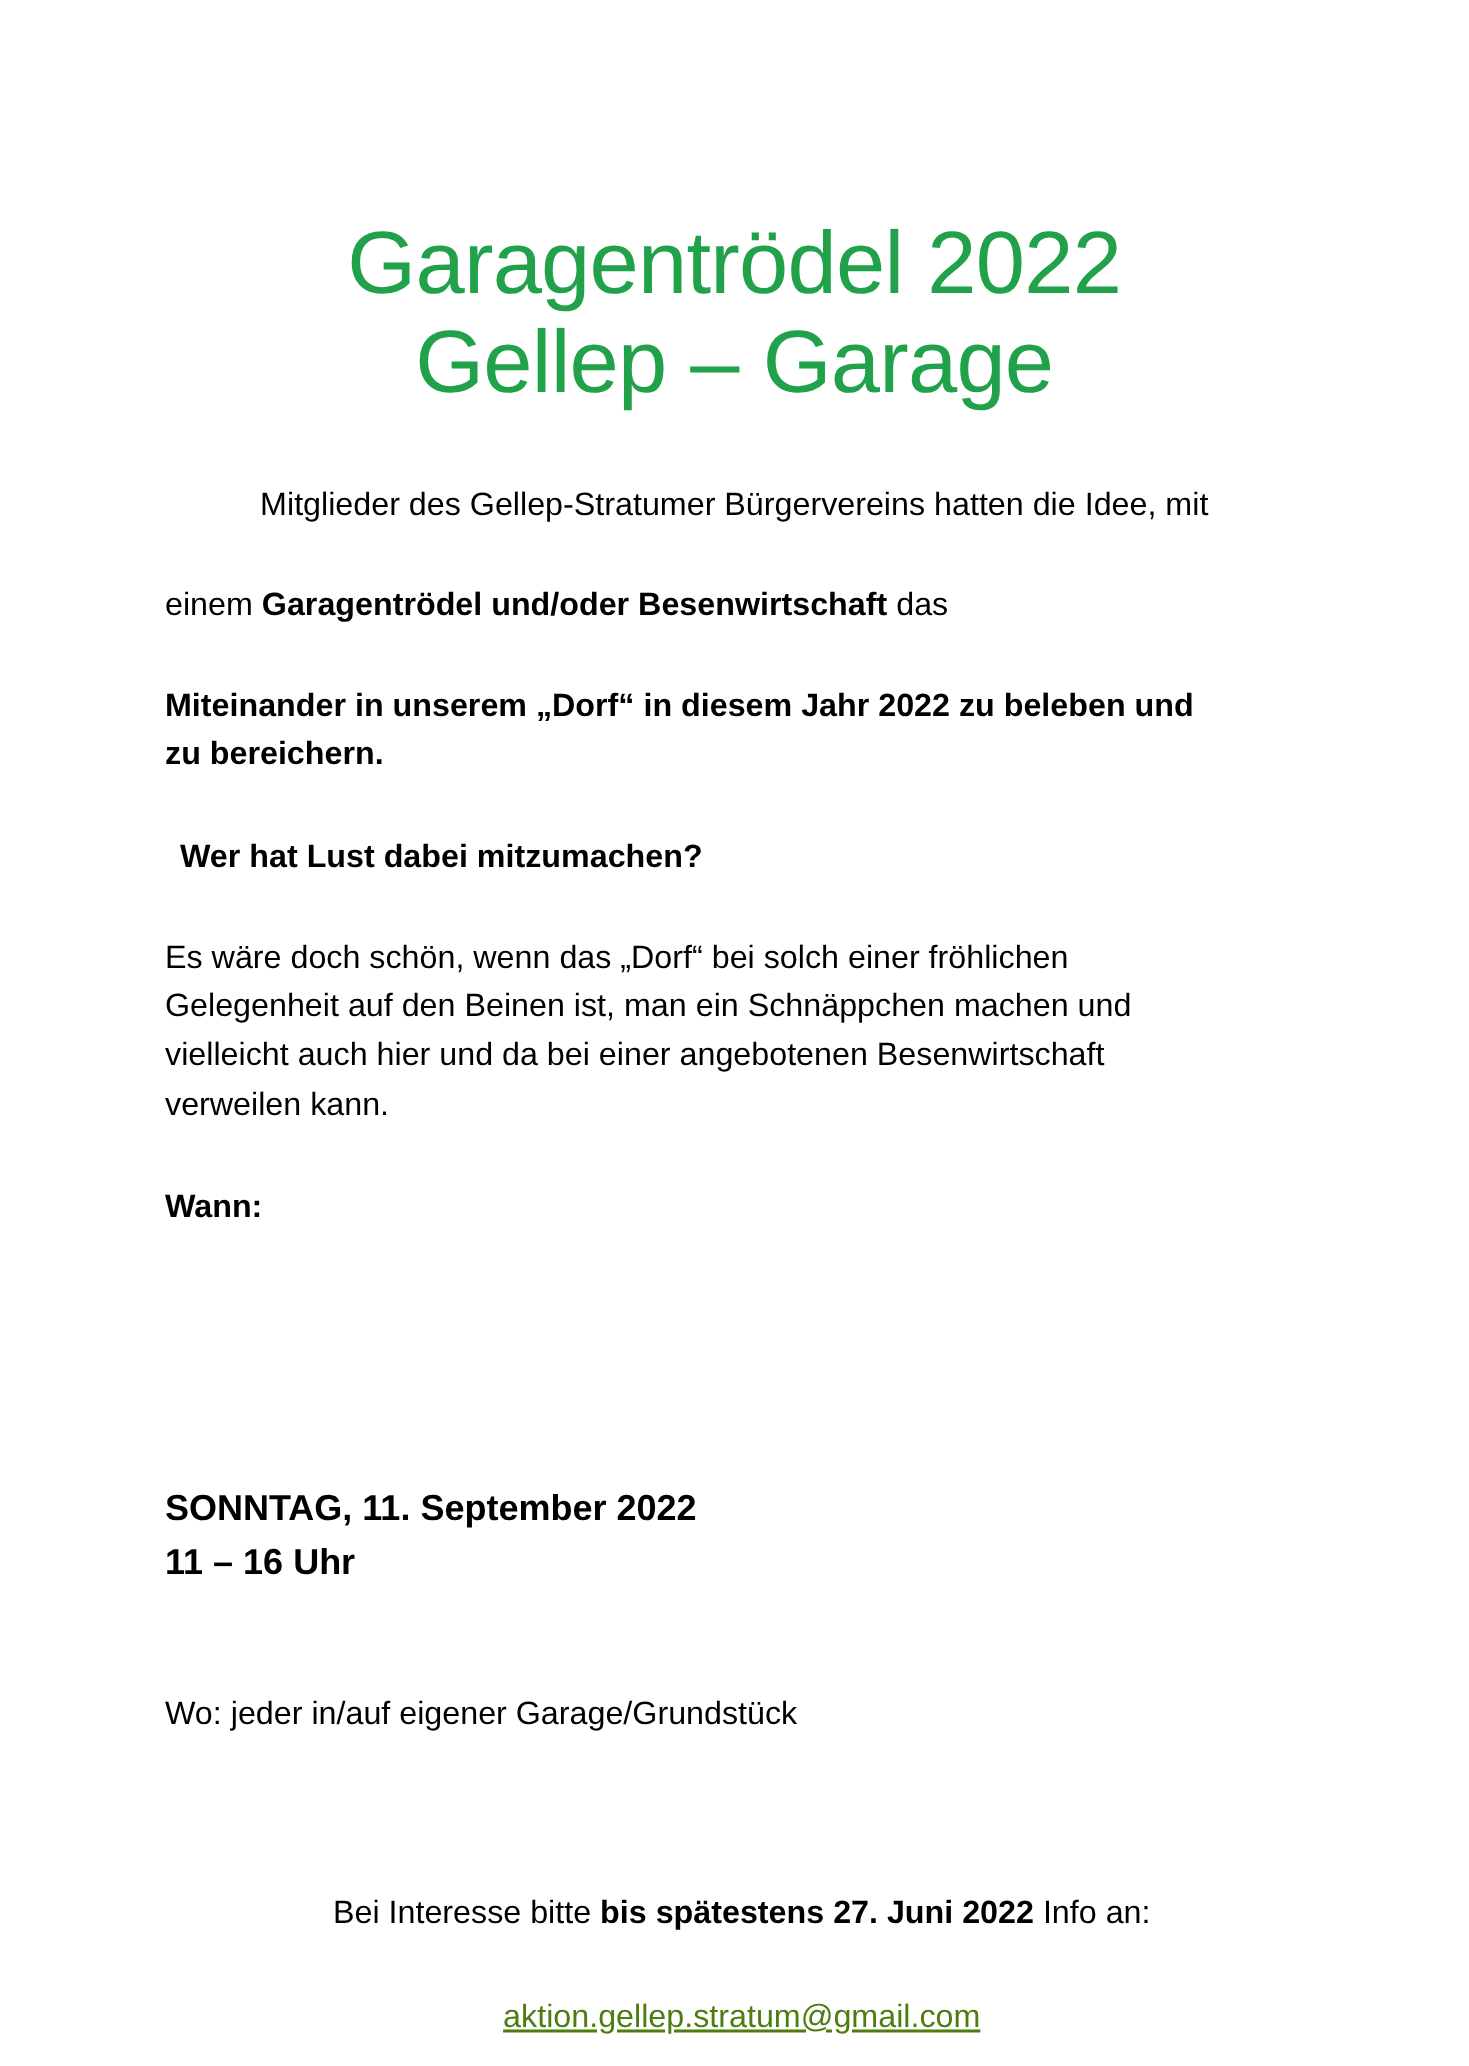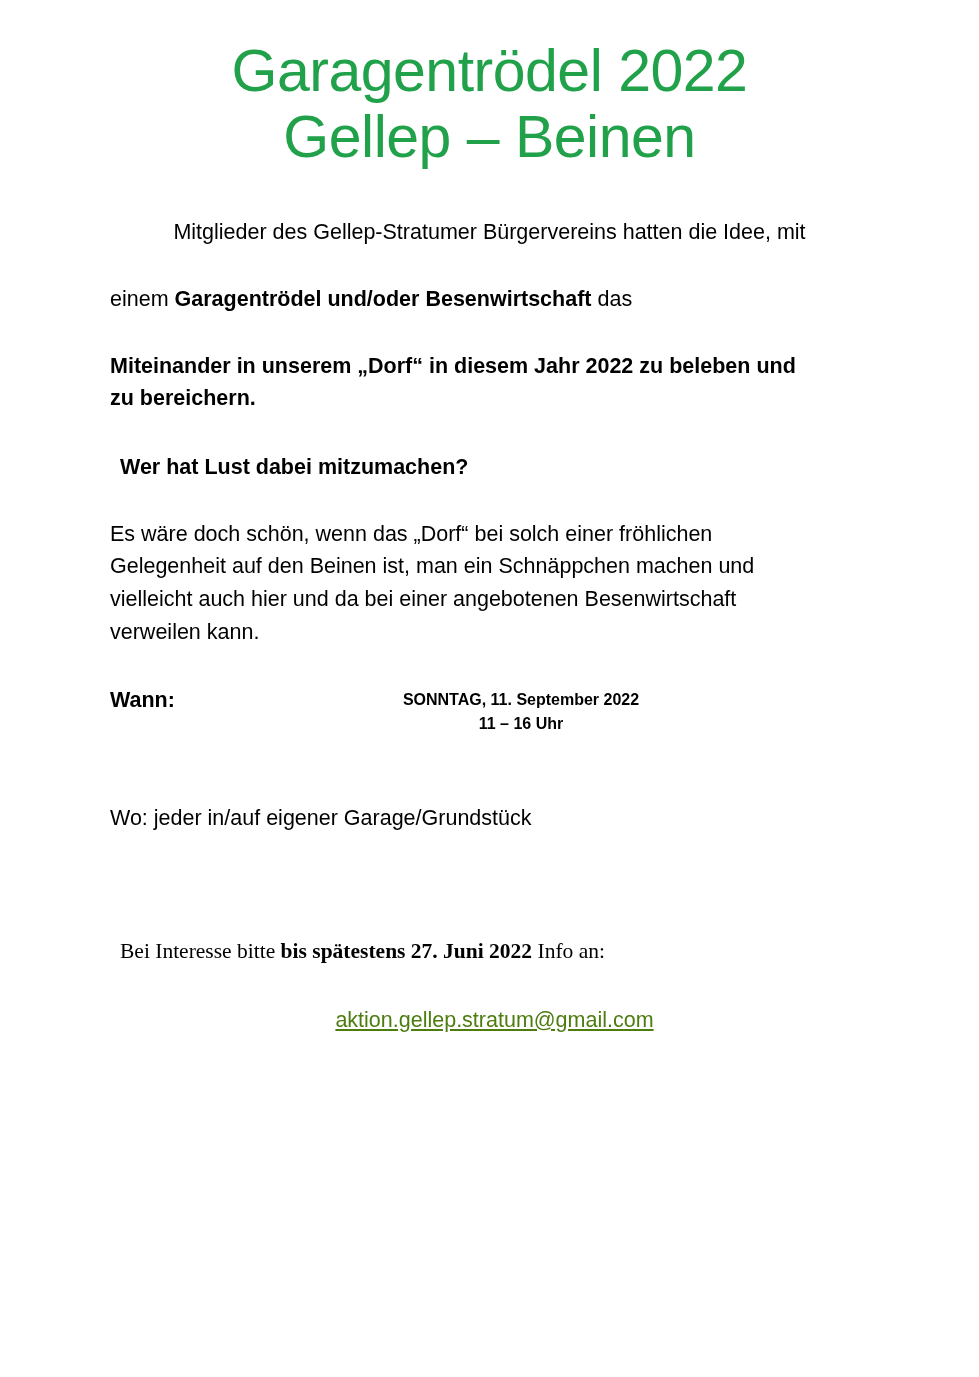--- a/index.html
+++ b/index.html
@@ -12,22 +12,23 @@
     height: 1377px;
     font-family: "Liberation Sans", sans-serif;
     color: #000000;
     position: relative;
     overflow: hidden;
   }
   .page {
     width: 979px;
     height: 1255px;
     box-sizing: border-box;
-    padding: 28px 110px 40px 110px;
+    padding: 96px 110px 40px 110px;
     position: relative;
+    margin-top: 36px;
   }
   .title {
     text-align: center;
     color: #22a14b;
     font-size: 59px;
     line-height: 1.12;
     font-weight: 400;
     letter-spacing: -0.5px;
     margin: 0;
   }
@@ -68,77 +69,77 @@
   }
   .para-body {
     text-align: left;
     margin-bottom: 40px;
     padding-right: 60px;
   }
   .when-row {
     display: flex;
     align-items: flex-start;
     margin-bottom: 4px;
+    flex-direction: column;
   }
   .when-label {
     font-weight: bold;
     font-size: 21.5px;
     width: 196px;
     flex: 0 0 196px;
   }
   .when-values {
     font-weight: bold;
-    font-size: 16px;
+    font-size: 24px;
     line-height: 1.5;
-    text-align: center;
+    text-align: left;
     flex: 0 0 auto;
     width: 430px;
   }
   .gap-large {
     height: 62px;
   }
   .para-where {
     margin-bottom: 34px;
   }
   .para-how {
     margin-bottom: 0;
   }
   .para-how .indent {
     display: block;
     padding-left: 56px;
   }
   .gap-xl {
     height: 66px;
   }
   .para-contact {
-    text-align: left;
+    text-align: center;
     margin-bottom: 36px;
     padding-left: 10px;
-    font-family: Liberation Serif, serif;
   }
   .email-line {
     text-align: center;
     padding-left: 10px;
   }
   .email-link {
     color: #4d7c0f;
     text-decoration: underline;
     font-size: 21.5px;
     cursor: pointer;
   }
 </style>
 </head>
 <body>
 
 <div class="page">
 
   <div class="title-block">
     <h1 class="title">
       <span class="line">Garagentrödel 2022</span>
-      <span class="line">Gellep – Beinen</span>
+      <span class="line">Gellep – Garage</span>
     </h1>
   </div>
 
   <p class="para-intro1">Mitglieder des Gellep-Stratumer Bürgervereins hatten die Idee, mit</p>
 
   <p class="para-intro2"><span>einem </span><span class="b">Garagentrödel und/oder Besenwirtschaft</span><span> das</span></p>
 
   <p class="para-intro3">Miteinander in unserem „Dorf“ in diesem Jahr 2022 zu beleben und zu bereichern.</p>
 
   <p class="para-question">Wer hat Lust dabei mitzumachen?</p>

